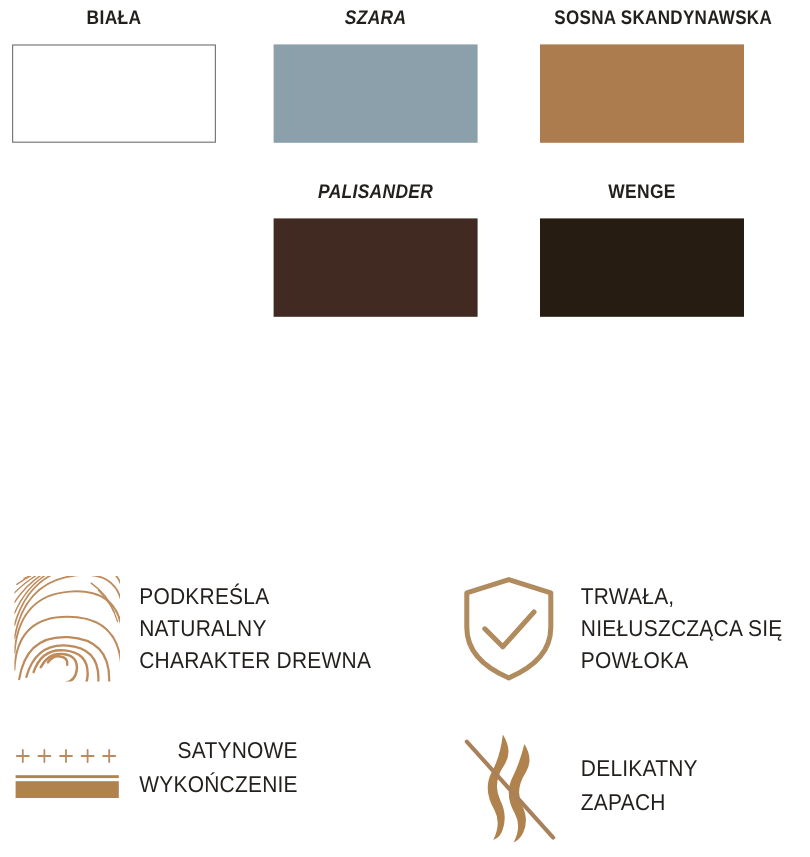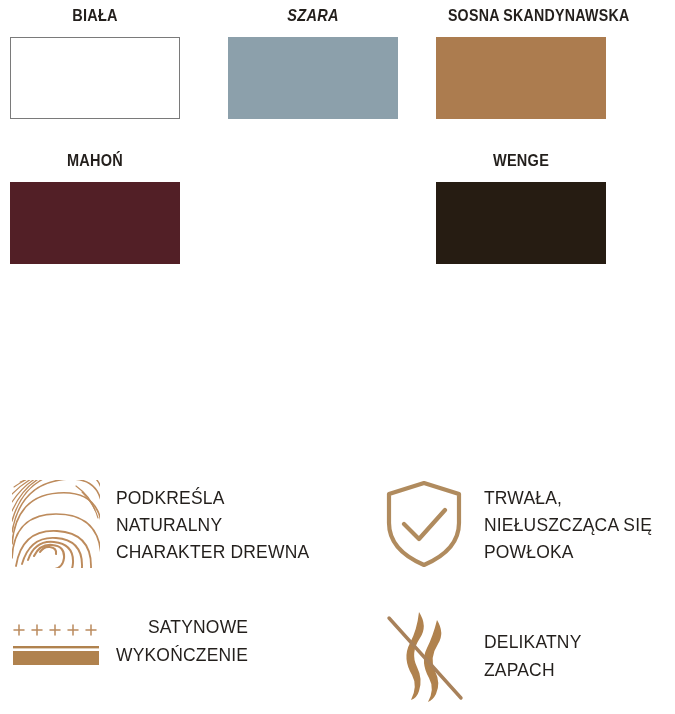--- a/index.html
+++ b/index.html
@@ -34,21 +34,21 @@
   }
 
   .swatch-cell {
     position: absolute;
     top: 0;
     width: 170px;
   }
 
   .swatch-cell.col-0 { left: 10px;  }
   .swatch-cell.col-1 { left: 228px; font-style: italic; }
-  .swatch-cell.col-2 { left: 436px; }
+  .swatch-cell.col-2 { left: 450px; }
 
   .swatch-label {
     display: block;
     width: 170px;
     text-align: center;
     font-family: "Liberation Sans", sans-serif;
     font-size: 16.5px;
     font-weight: 700;
     letter-spacing: 0.3px;
     color: #231f1c;
@@ -142,23 +142,23 @@
         <span class="swatch-chip" style="background-color: rgb(140, 160, 171);"></span>
       </div>
       <div class="swatch-cell col-2">
         <span class="swatch-label wide">SOSNA SKANDYNAWSKA</span>
         <span class="swatch-chip" style="background-color: rgb(172, 124, 79);"></span>
       </div>
     </div>
 
 
     <div class="swatch-row">
-      <div class="swatch-cell col-0">
-        <span class="swatch-label">MAHOŃ</span>
-        <span class="swatch-chip" style="background-color: rgb(82, 31, 38);"></span>
+      <div class="swatch-cell col-1">
+        <span class="swatch-label">PALISANDER</span>
+        <span class="swatch-chip" style="background-color: rgb(65, 42, 34);"></span>
       </div>
       <div class="swatch-cell col-2">
         <span class="swatch-label">WENGE</span>
         <span class="swatch-chip" style="background-color: rgb(38, 28, 18);"></span>
       </div>
     </div>
 
   </div>
 
   <div class="features">

